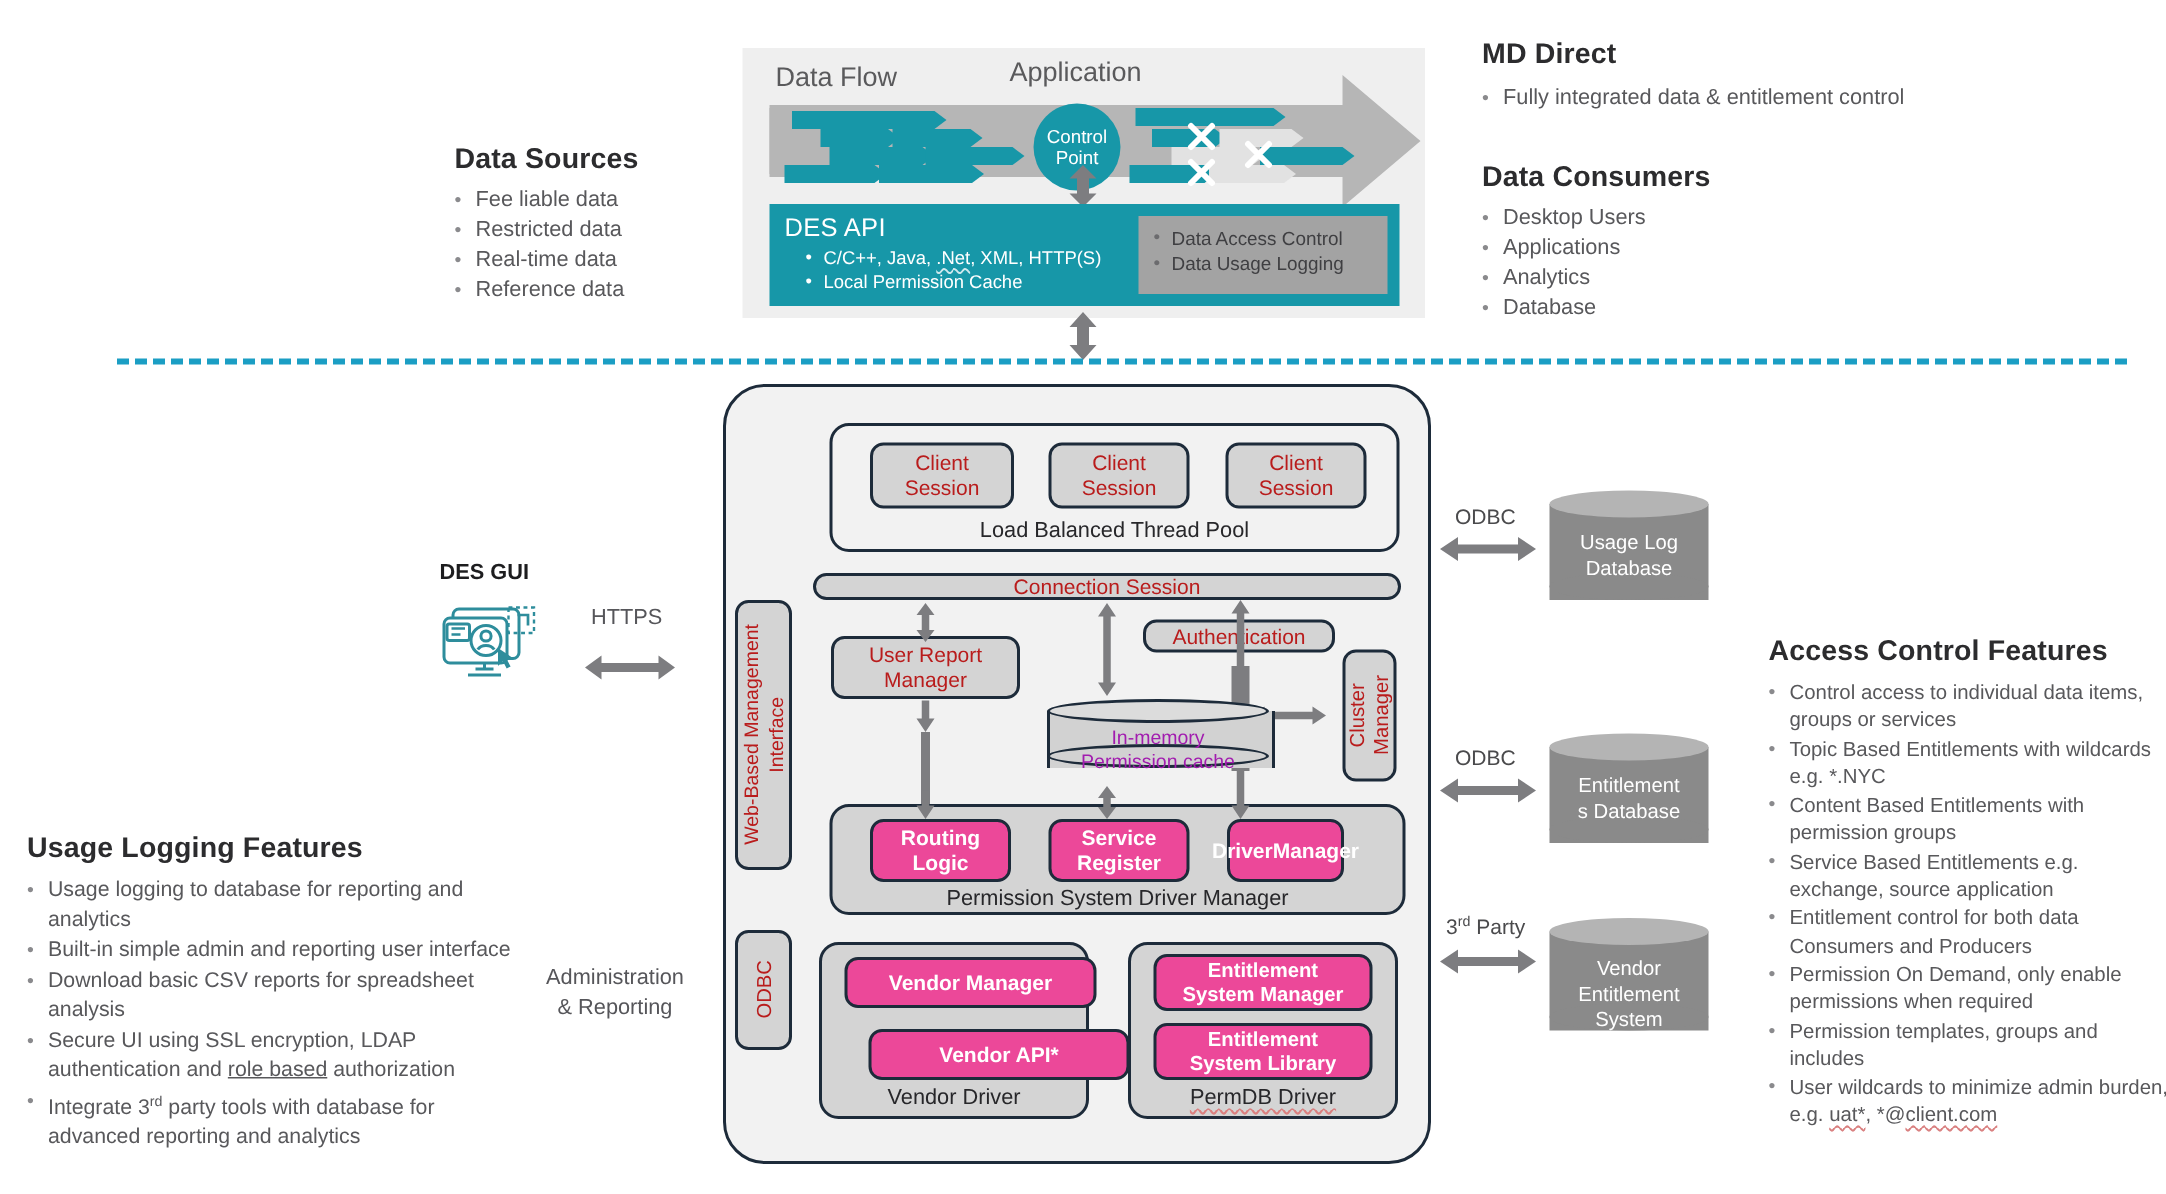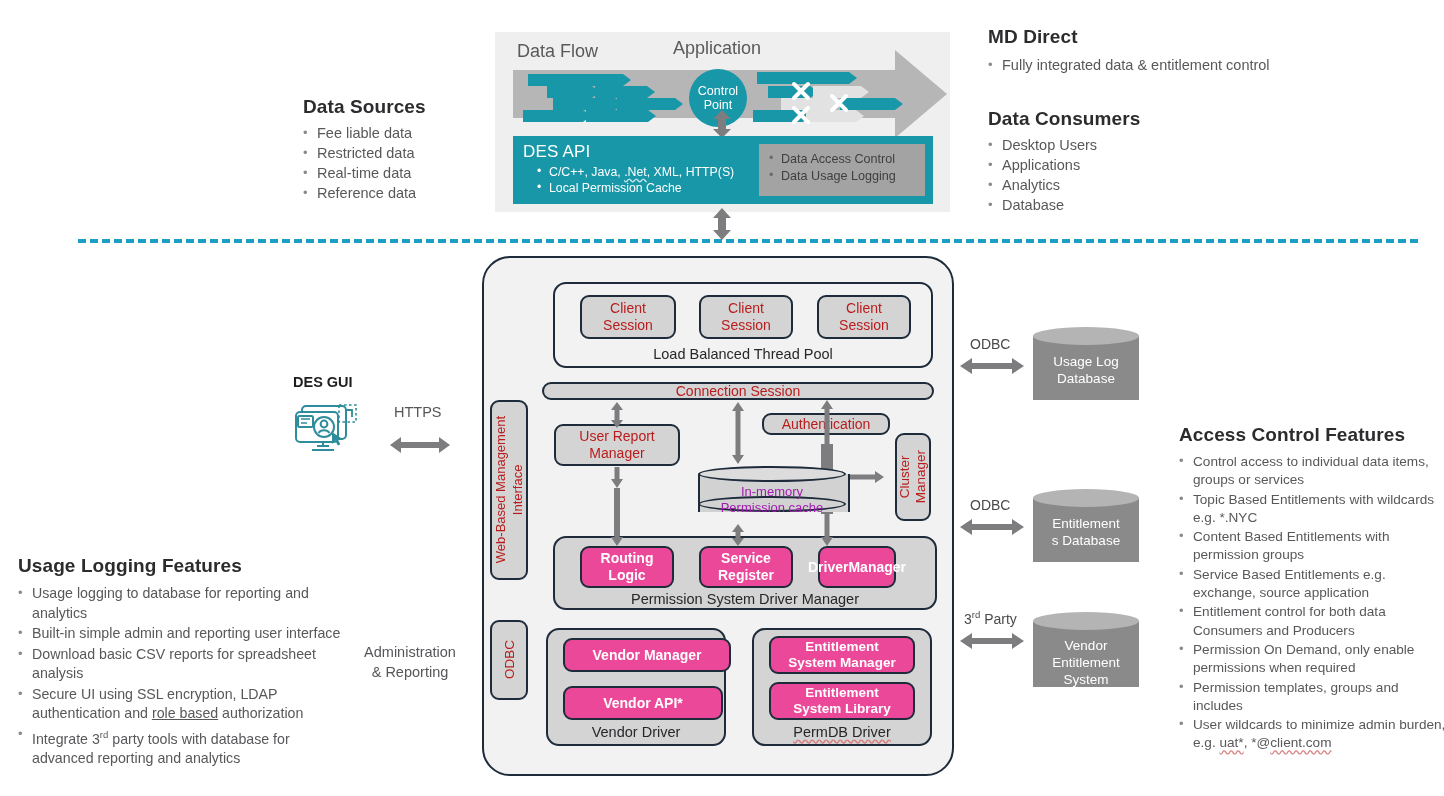--- a/index.html
+++ b/index.html
@@ -239,21 +239,21 @@
   <div class="blk r8 teal" style="left:334px;top:288px;width:78px;height:42px;flex-direction:row;font-size:14px;line-height:17px;">
     <span>Driver</span>
       <span>Manager</span>
   </div>
   <div class="abs" style="left:69px;top:333px;width:384px;text-align:center;font-size:14.5px;color:#27272a;">Permission System Driver Manager</div>
 
   <div class="blk r12 gray" style="left:62px;top:370px;width:180px;height:118px;"></div>
   <div class="blk r8 teal" style="left:79px;top:380px;width:168px;height:34px;font-size:14px;">
     <span>Vendor Manager</span>
   </div>
-  <div class="blk r8 teal" style="left:79px;top:428px;width:160px;height:34px;font-size:14px;">
+  <div class="blk r8 teal" style="left:95px;top:428px;width:174px;height:34px;font-size:14px;">
     <span>Vendor API*</span>
   </div>
   <div class="abs" style="left:62px;top:466px;width:180px;text-align:center;font-size:14.5px;color:#27272a;">Vendor  Driver</div>
 
   <div class="blk r12 gray" style="left:268px;top:370px;width:180px;height:118px;"></div>
   <div class="blk r8 teal" style="left:285px;top:378px;width:146px;height:38px;flex-direction:column;font-size:13.5px;line-height:16px;">
     <span>Entitlement</span>
       <span>System Manager</span>
   </div>
   <div class="blk r8 teal" style="left:285px;top:424px;width:146px;height:38px;flex-direction:column;font-size:13.5px;line-height:16px;">

